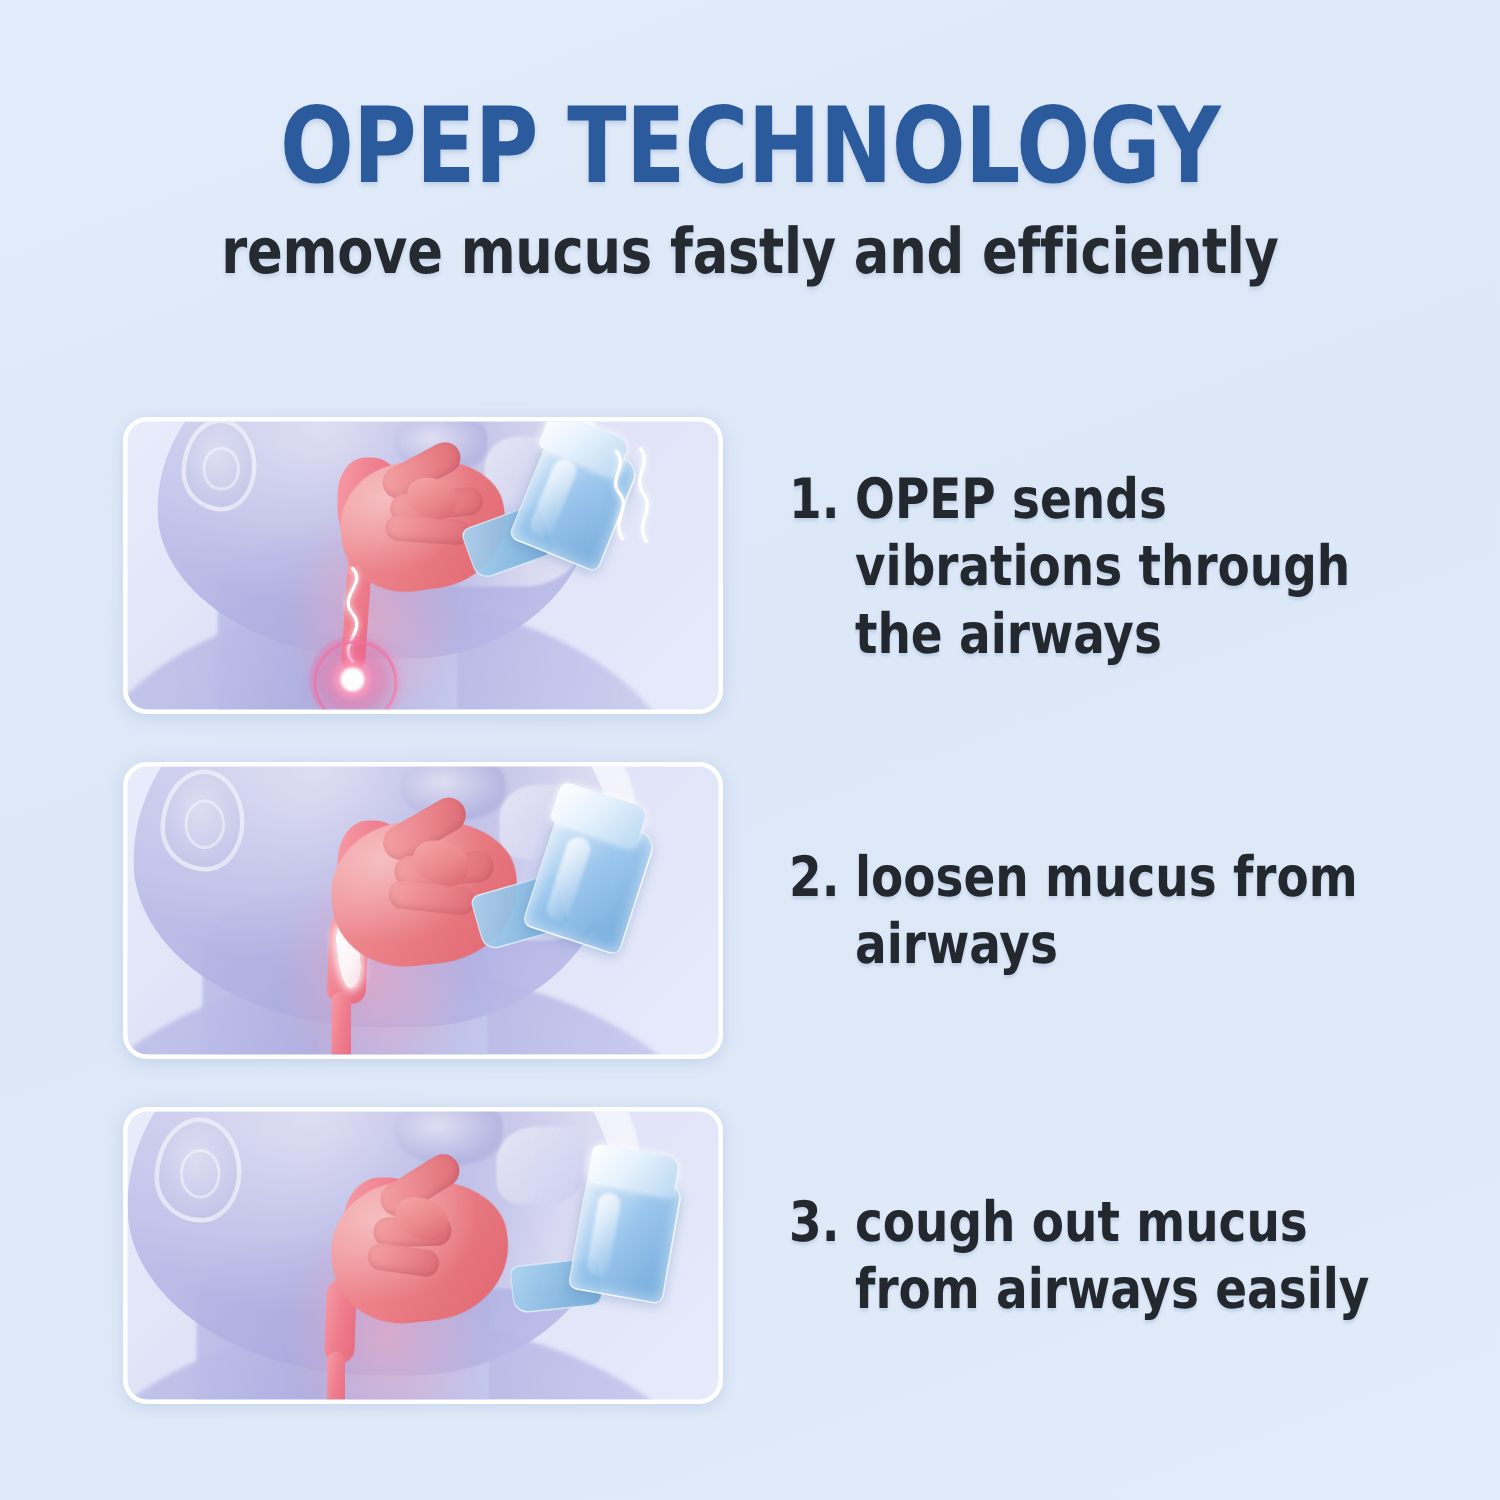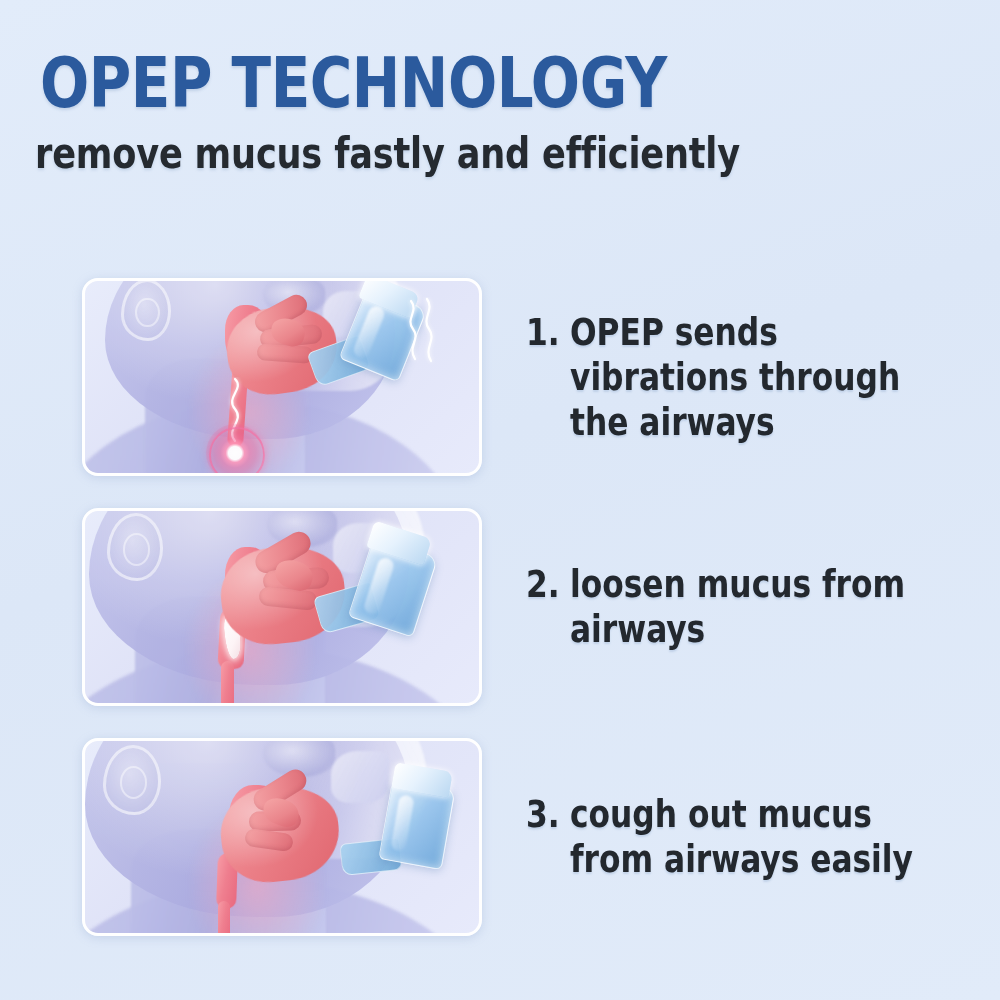--- a/index.html
+++ b/index.html
@@ -17,24 +17,24 @@
 
   .poster {
     position: absolute;
     inset: 0;
     background: linear-gradient(160deg, #e2ecfa 0%, #dce7f7 45%, #e1ebf9 100%);
   }
 
   
   .heading-block {
     position: absolute;
-    top: 46px;
+    top: 60px;
     left: 0;
     width: 1000px;
-    text-align: left;
+    text-align: center;
   }
   .title {
     font-family: "DejaVu Sans Condensed", "Liberation Sans Narrow", "Liberation Sans", sans-serif;
     font-weight: 700;
     font-size: 70px;
     line-height: 74px;
     letter-spacing: -0.5px;
     color: #2b5a9d;
     transform: scaleX(0.92);
     transform-origin: center;

